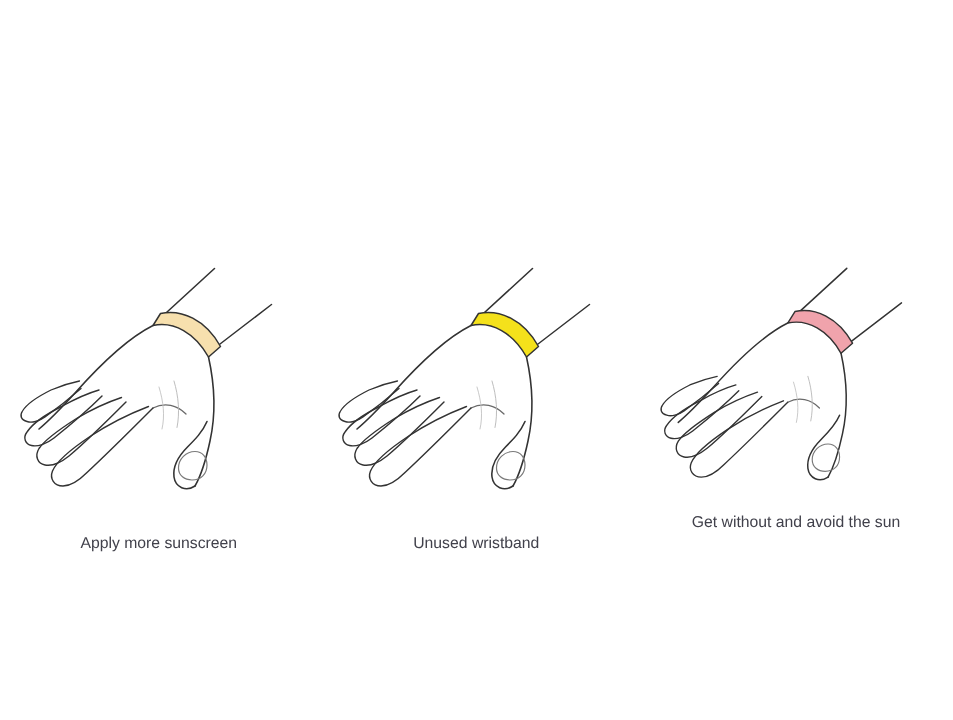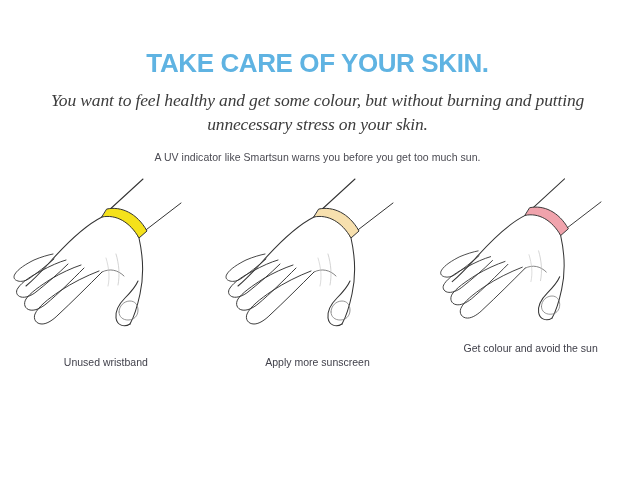--- a/index.html
+++ b/index.html
@@ -124,70 +124,22 @@
     line-height: 1.45;
     color: #4b4b55;
     letter-spacing: 0.02px;
   }
 </style>
 </head>
 <body>
 
 <div id="infographic">
 
-  <div class="header">
-    <h1 class="headline">TAKE CARE OF YOUR SKIN.</h1>
-    <p class="subhead">You want to feel healthy and get some colour, but without burning and putting unnecessary stress on your skin.</p>
-    <p class="lede">A UV indicator like Smartsun warns you before you get too much sun.</p>
-  </div>
 
   <div class="panels">
-
-    <div class="panel p1">
-      <div class="hand-wrap">
-        <svg class="hand-svg" viewBox="0 0 200 175">
-          <g fill="none" stroke="#333333" stroke-width="1.05" stroke-linecap="round" stroke-linejoin="round">
-
-            <path d="M101 36 L137 3"></path>
-
-            <path d="M132 60 L175 27" stroke-width="1.0"></path>
-
-            <path id="band1" d="M96 41 C110 38 124 46 133 62 L141 55 C131 37 115 30 101 33 Z" fill="#F4E11B" stroke="#333333" stroke-width="1.0"></path>
-
-            <path d="M96 41 C78 50 60 68 44 86 C34 97 26 105 20 110"></path>
-
-            <path d="M133 62 C137 80 138 100 134 118 C131 132 128 141 124 148"></path>
-
-            <path d="M124 148 C118 152 111 149 110 142 C109 134 114 127 119 122
-                     C124 117 129 112 132 105"></path>
-
-            <path d="M96 96 C104 92 112 94 118 100" stroke-width="0.85" stroke="#6a6a6a"></path>
-
-            <path d="M96 96 C82 110 66 126 52 139 C47 144 41 148 36 148
-                     C30 148 27 143 29 138 C32 131 42 123 54 115 C66 107 80 100 93 95" stroke-width="0.95"></path>
-
-            <path d="M78 92 C66 104 52 118 40 128 C35 132 29 135 24 134
-                     C19 133 17 128 20 123 C24 117 34 110 45 103 C55 97 66 92 75 89" stroke-width="0.95"></path>
-
-            <path d="M62 88 C52 98 40 108 30 116 C25 120 19 122 15 121
-                     C11 120 9 116 12 112 C16 106 25 100 35 95 C44 90 53 86 60 84" stroke-width="0.95"></path>
-
-            <path d="M48 83 C40 90 31 97 24 102 C20 105 15 106 12 105
-                     C8 104 7 101 9 98 C12 93 20 88 28 84 C35 81 42 79 47 78" stroke-width="0.9"></path>
-
-            <path d="M113 136 C113 130 118 125 124 125 C129 125 132 129 132 134
-                     C132 140 128 144 122 144 C117 144 113 141 113 136" stroke-width="0.8" stroke="#7a7a7a"></path>
-
-            <path d="M110 78 C113 88 114 99 112 109" stroke-width="0.6" stroke="#b5b5b5"></path>
-            <path d="M100 82 C103 92 104 101 102 110" stroke-width="0.6" stroke="#c2c2c2"></path>
-          </g>
-        </svg>
-      </div>
-      <div class="caption">Unused wristband</div>
-    </div>
 
     <div class="panel p2">
       <div class="hand-wrap">
         <svg class="hand-svg" viewBox="0 0 200 175">
           <g fill="none" stroke="#333333" stroke-width="1.05" stroke-linecap="round" stroke-linejoin="round">
             <path d="M101 36 L137 3"></path>
             <path d="M132 60 L175 27" stroke-width="1.0"></path>
             <path d="M96 41 C110 38 124 46 133 62 L141 55 C131 37 115 30 101 33 Z" fill="#F7E0AE" stroke="#333333" stroke-width="1.0"></path>
             <path d="M96 41 C78 50 60 68 44 86 C34 97 26 105 20 110"></path>
             <path d="M133 62 C137 80 138 100 134 118 C131 132 128 141 124 148"></path>
@@ -205,20 +157,63 @@
             <path d="M113 136 C113 130 118 125 124 125 C129 125 132 129 132 134
                      C132 140 128 144 122 144 C117 144 113 141 113 136" stroke-width="0.8" stroke="#7a7a7a"></path>
             <path d="M110 78 C113 88 114 99 112 109" stroke-width="0.6" stroke="#b5b5b5"></path>
             <path d="M100 82 C103 92 104 101 102 110" stroke-width="0.6" stroke="#c2c2c2"></path>
           </g>
         </svg>
       </div>
       <div class="caption">Apply more sunscreen</div>
     </div>
 
+    <div class="panel p1">
+      <div class="hand-wrap">
+        <svg class="hand-svg" viewBox="0 0 200 175">
+          <g fill="none" stroke="#333333" stroke-width="1.05" stroke-linecap="round" stroke-linejoin="round">
+
+            <path d="M101 36 L137 3"></path>
+
+            <path d="M132 60 L175 27" stroke-width="1.0"></path>
+
+            <path id="band1" d="M96 41 C110 38 124 46 133 62 L141 55 C131 37 115 30 101 33 Z" fill="#F4E11B" stroke="#333333" stroke-width="1.0"></path>
+
+            <path d="M96 41 C78 50 60 68 44 86 C34 97 26 105 20 110"></path>
+
+            <path d="M133 62 C137 80 138 100 134 118 C131 132 128 141 124 148"></path>
+
+            <path d="M124 148 C118 152 111 149 110 142 C109 134 114 127 119 122
+                     C124 117 129 112 132 105"></path>
+
+            <path d="M96 96 C104 92 112 94 118 100" stroke-width="0.85" stroke="#6a6a6a"></path>
+
+            <path d="M96 96 C82 110 66 126 52 139 C47 144 41 148 36 148
+                     C30 148 27 143 29 138 C32 131 42 123 54 115 C66 107 80 100 93 95" stroke-width="0.95"></path>
+
+            <path d="M78 92 C66 104 52 118 40 128 C35 132 29 135 24 134
+                     C19 133 17 128 20 123 C24 117 34 110 45 103 C55 97 66 92 75 89" stroke-width="0.95"></path>
+
+            <path d="M62 88 C52 98 40 108 30 116 C25 120 19 122 15 121
+                     C11 120 9 116 12 112 C16 106 25 100 35 95 C44 90 53 86 60 84" stroke-width="0.95"></path>
+
+            <path d="M48 83 C40 90 31 97 24 102 C20 105 15 106 12 105
+                     C8 104 7 101 9 98 C12 93 20 88 28 84 C35 81 42 79 47 78" stroke-width="0.9"></path>
+
+            <path d="M113 136 C113 130 118 125 124 125 C129 125 132 129 132 134
+                     C132 140 128 144 122 144 C117 144 113 141 113 136" stroke-width="0.8" stroke="#7a7a7a"></path>
+
+            <path d="M110 78 C113 88 114 99 112 109" stroke-width="0.6" stroke="#b5b5b5"></path>
+            <path d="M100 82 C103 92 104 101 102 110" stroke-width="0.6" stroke="#c2c2c2"></path>
+          </g>
+        </svg>
+      </div>
+      <div class="caption">Unused wristband</div>
+    </div>
+
     <div class="panel p3 raised">
       <div class="hand-wrap">
         <svg class="hand-svg" viewBox="0 0 200 175">
           <g fill="none" stroke="#333333" stroke-width="1.05" stroke-linecap="round" stroke-linejoin="round">
             <path d="M101 36 L137 3"></path>
             <path d="M132 60 L175 27" stroke-width="1.0"></path>
             <path d="M96 41 C110 38 124 46 133 62 L141 55 C131 37 115 30 101 33 Z" fill="#F0A3AC" stroke="#333333" stroke-width="1.0"></path>
             <path d="M96 41 C78 50 60 68 44 86 C34 97 26 105 20 110"></path>
             <path d="M133 62 C137 80 138 100 134 118 C131 132 128 141 124 148"></path>
             <path d="M124 148 C118 152 111 149 110 142 C109 134 114 127 119 122
@@ -232,19 +227,19 @@
                      C11 120 9 116 12 112 C16 106 25 100 35 95 C44 90 53 86 60 84" stroke-width="0.95"></path>
             <path d="M48 83 C40 90 31 97 24 102 C20 105 15 106 12 105
                      C8 104 7 101 9 98 C12 93 20 88 28 84 C35 81 42 79 47 78" stroke-width="0.9"></path>
             <path d="M113 136 C113 130 118 125 124 125 C129 125 132 129 132 134
                      C132 140 128 144 122 144 C117 144 113 141 113 136" stroke-width="0.8" stroke="#7a7a7a"></path>
             <path d="M110 78 C113 88 114 99 112 109" stroke-width="0.6" stroke="#b5b5b5"></path>
             <path d="M100 82 C103 92 104 101 102 110" stroke-width="0.6" stroke="#c2c2c2"></path>
           </g>
         </svg>
       </div>
-      <div class="caption">Get colour and avoid the sun</div>
+      <div class="caption">Get without and avoid the sun</div>
     </div>
 
   </div>
 
 
 </div>
 
 </body></html>

